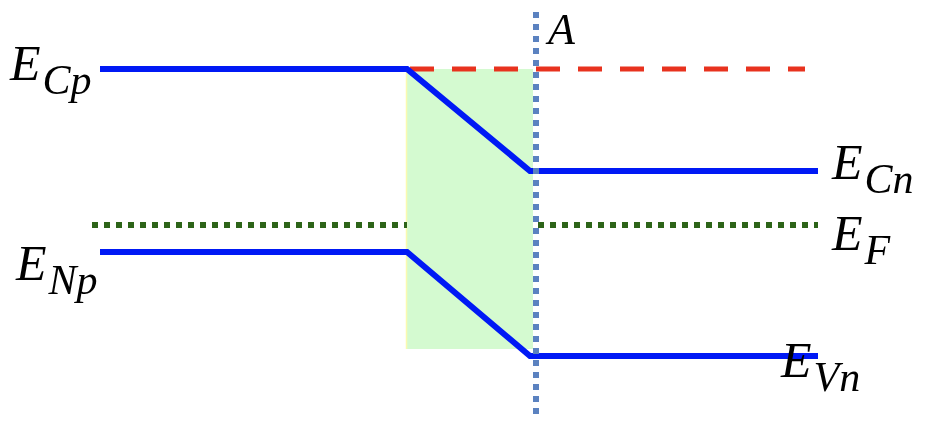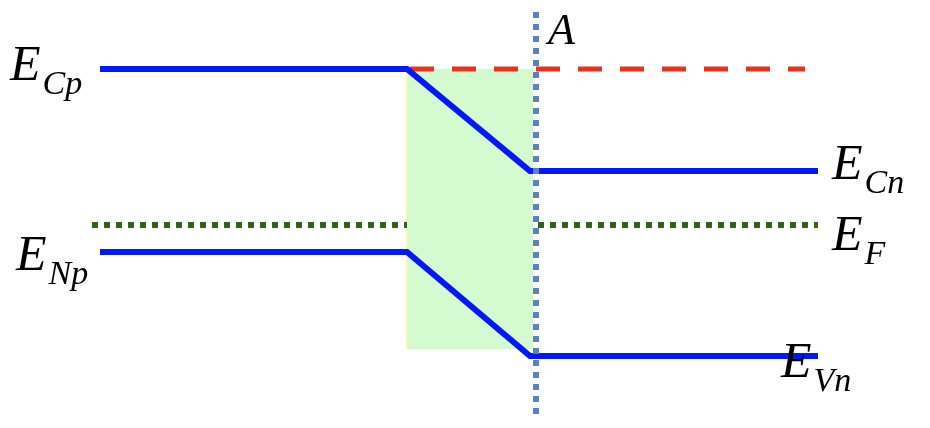--- a/index.html
+++ b/index.html
@@ -1,20 +1,20 @@
 <!DOCTYPE html>
 <html><head>
   <meta charset="utf-8">
   <style>
     html, body { margin: 0; padding: 0; background: #ffffff; }
     body { width: 930px; height: 428px; position: relative; overflow: hidden; }
     #diagram { position: absolute; left: 0; top: 0; width: 930px; height: 428px; }
     .lbl { position: absolute; font-family: "Liberation Serif", "DejaVu Serif", serif; font-style: italic; color: #000; white-space: nowrap; line-height: 1; }
     .lbl .main { font-size: 50px; }
-    .lbl .sub { font-size: 34px; position: relative; top: 14px; margin-left: 2px; }
+    .lbl .sub { font-size: 42px; position: relative; top: 14px; margin-left: 2px; }
   </style>
 </head>
 <body>
 
 <svg id="diagram" viewBox="0 0 930 428" xmlns="http://www.w3.org/2000/svg">
 
   <rect x="407" y="69" width="126" height="280" fill="#d4fad0"></rect>
   <line x1="406.5" y1="69" x2="406.5" y2="349" stroke="#fafab0" stroke-width="1.5"></line>
 
   <line x1="410" y1="69" x2="805" y2="69" stroke="#e8321e" stroke-width="5" stroke-dasharray="24,18"></line>
@@ -26,21 +26,21 @@
 
   <polyline points="100,252 407,252 530,356 818,356" fill="none" stroke="#0019f5" stroke-width="6" stroke-linejoin="miter"></polyline>
 
   <line x1="536" y1="12" x2="536" y2="416" stroke="#5b82c0" stroke-width="6" stroke-dasharray="6,6"></line>
 </svg>
 
 <div class="lbl" style="left:10px; top:38px;">
   <span class="main">E</span><span class="sub">Cp</span>
 </div>
 
-<div class="lbl" style="left:16px; top:228px;">
+<div class="lbl" style="left:16px; top:238px;">
   <span class="main">E</span><span class="sub">Np</span>
 </div>
 
 <div class="lbl" style="left:832px; top:137px;">
   <span class="main">E</span><span class="sub">Cn</span>
 </div>
 
 <div class="lbl" style="left:832px; top:208px;">
   <span class="main">E</span><span class="sub">F</span>
 </div>

